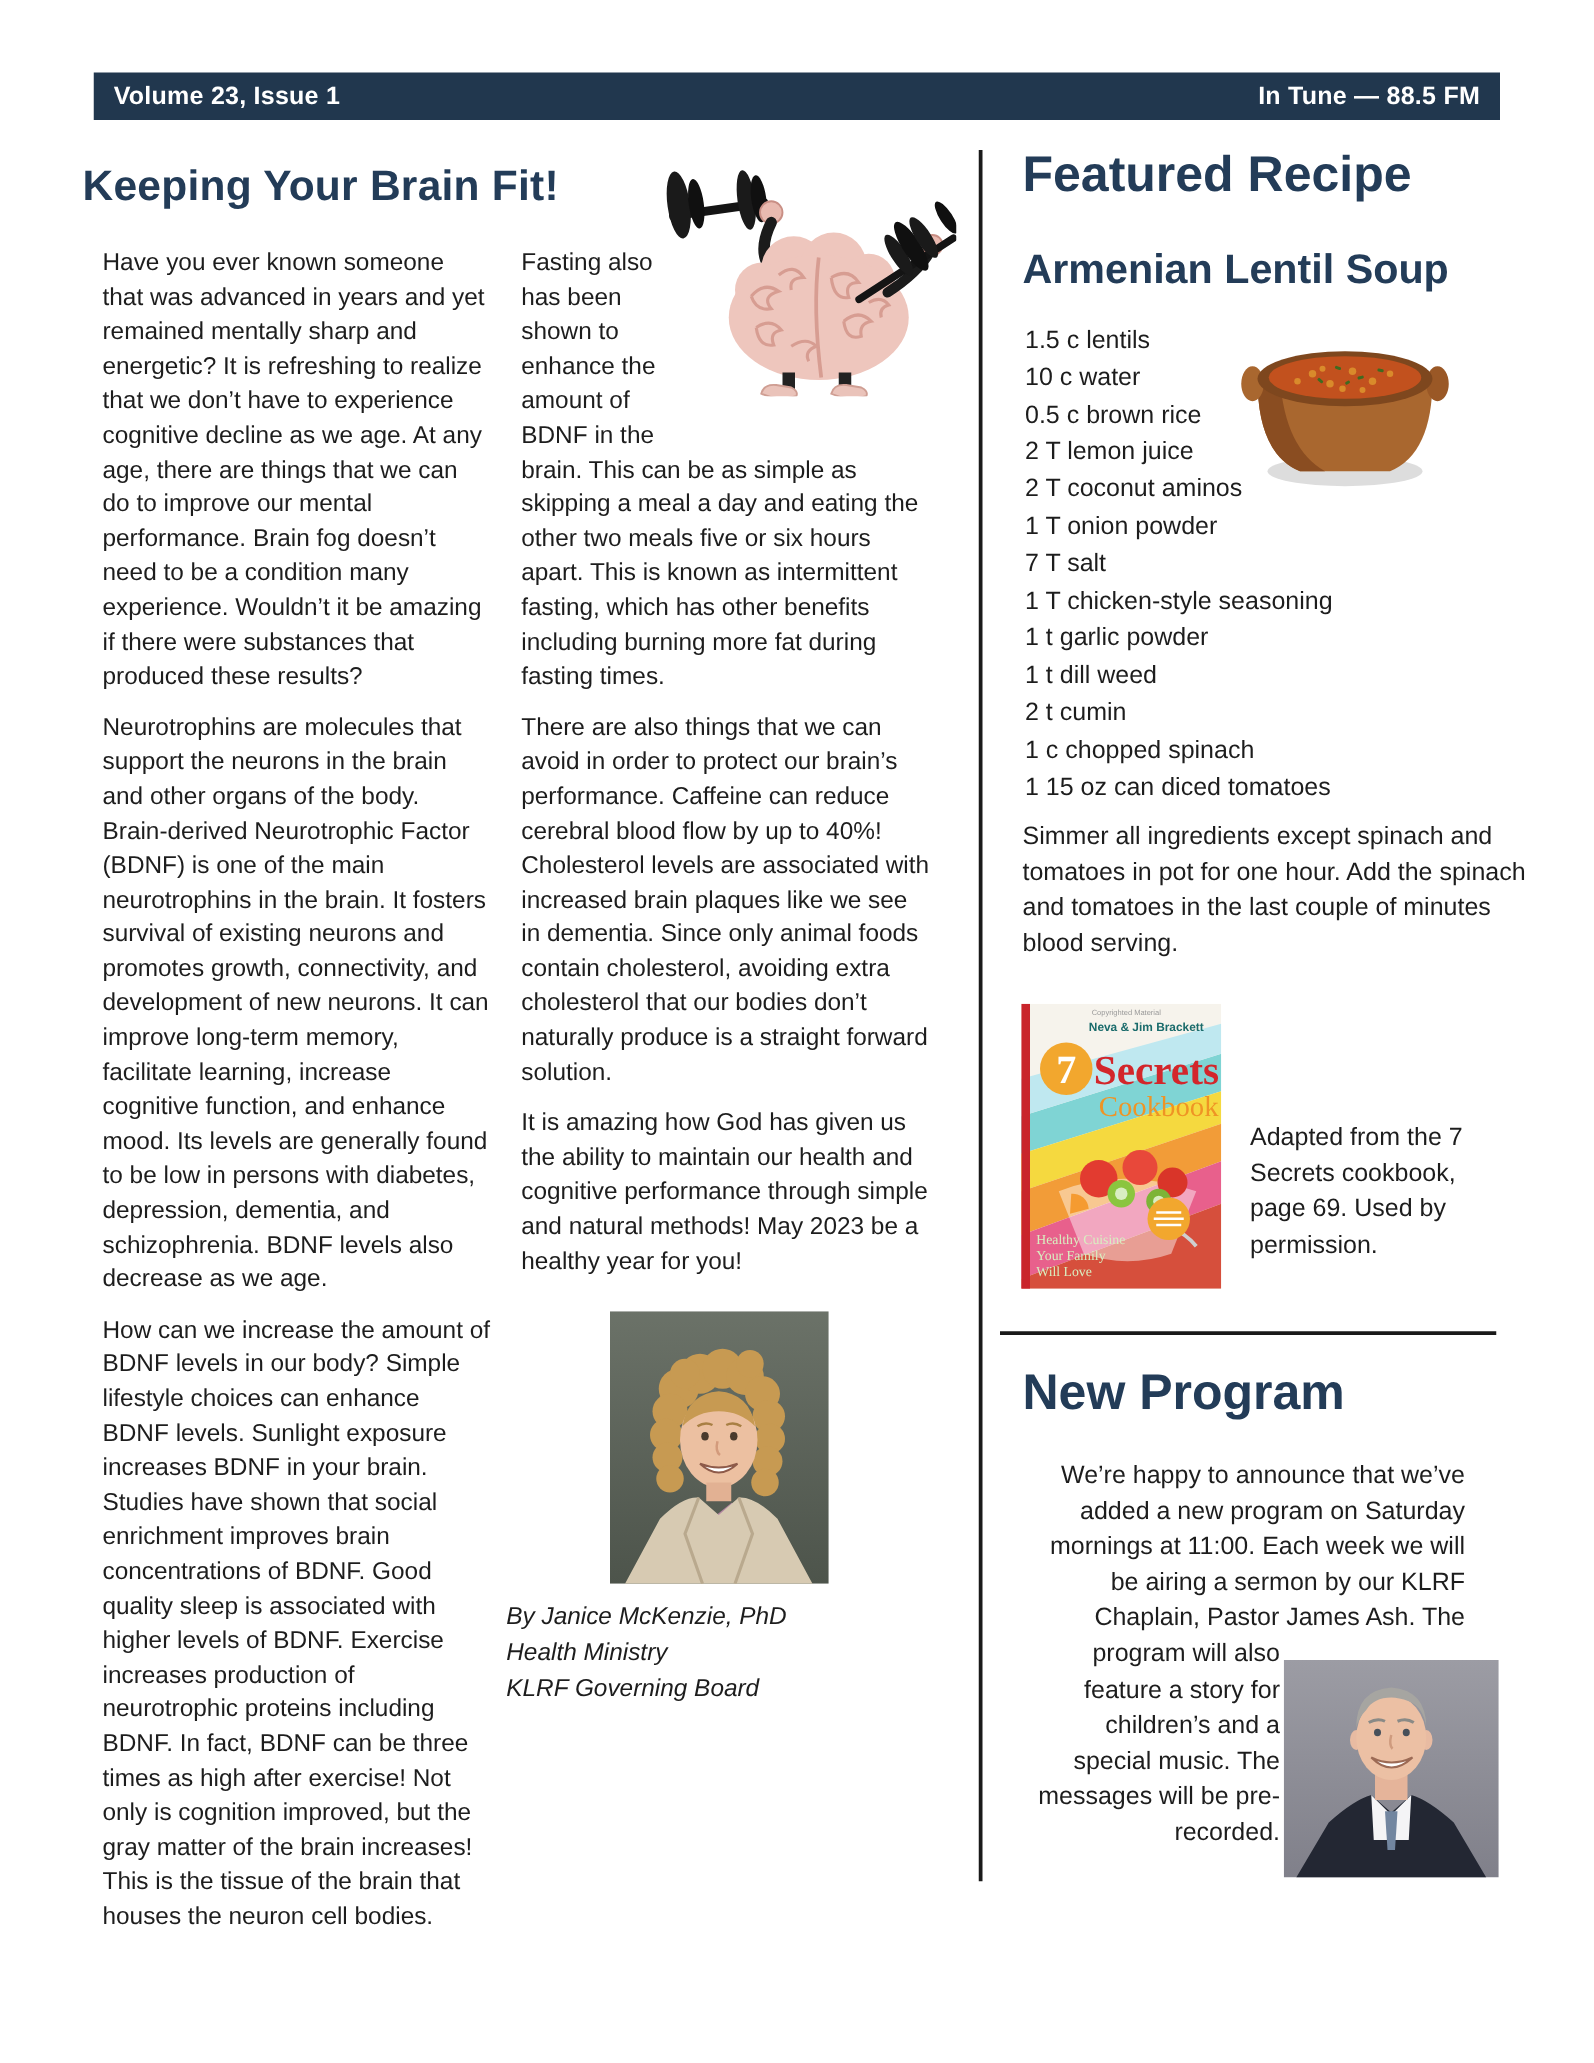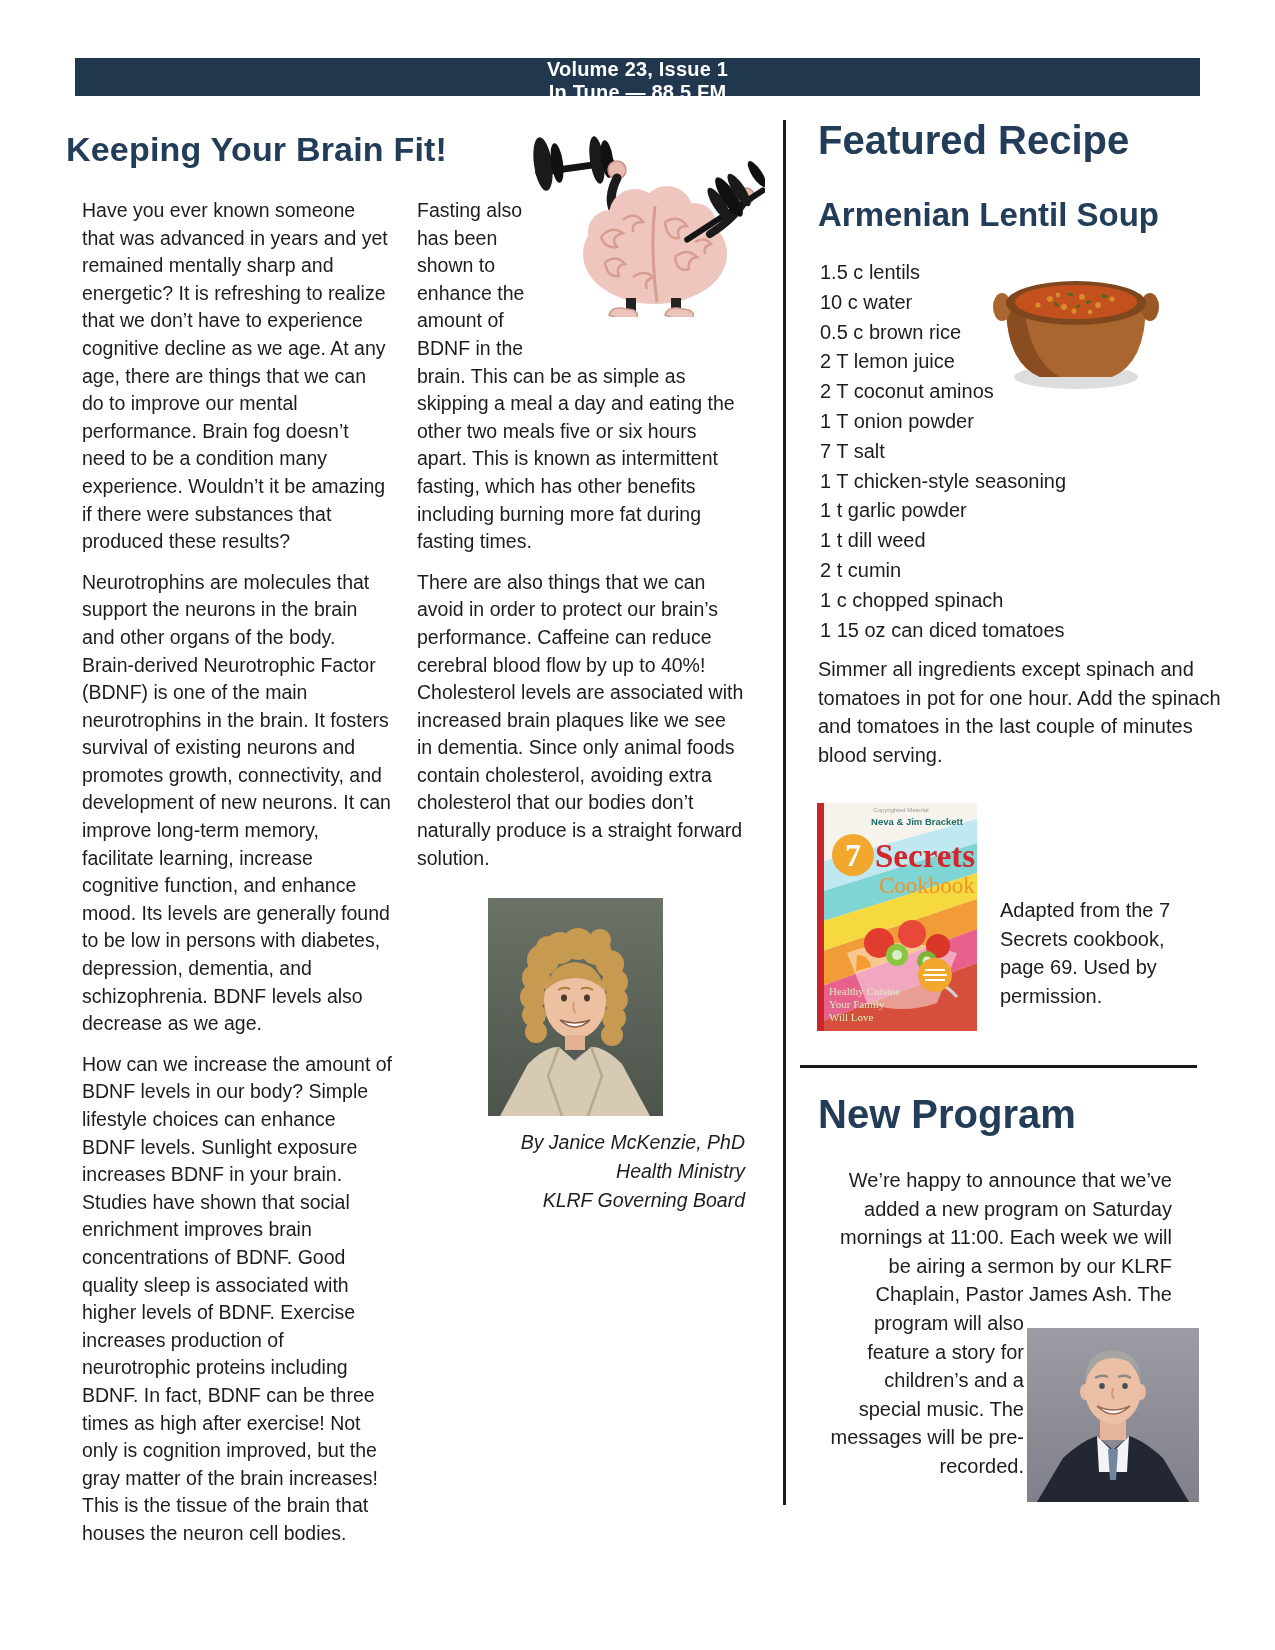--- a/index.html
+++ b/index.html
@@ -4,34 +4,34 @@
 <style>
   html,body { margin:0; padding:0; background:#ffffff; }
   .page {
     position:relative; width:1275px; height:1650px; background:#ffffff;
     font-family:"Liberation Sans", sans-serif; color:#1d1d1d; overflow:hidden;
   }
   .header-bar {
     position:absolute; left:75px; top:58px; width:1125px; height:38px;
     background:#21374e; color:#ffffff; font-weight:700; font-size:20px;
     display:flex; align-items:center; justify-content:space-between;
-    padding:0 16px; box-sizing:border-box; letter-spacing:.2px;flex-direction:column;
+    padding:0 16px; box-sizing:border-box; letter-spacing:.2px;
   }
   .article-title {
     position:absolute; left:66px; top:130px; font-size:34px; font-weight:700;
     color:#233c58; letter-spacing:.2px;
   }
   .col { position:absolute; font-size:19.5px; line-height:27.6px; }
   .col p { margin:0 0 13px 12px; }
   .col1 { left:70px;  top:197px; width:322px; }
   .col2 { left:405px; top:197px; width:340px; }
   .brain-float { float:right; width:195px; height:146px; }
   .brain-img { position:absolute; left:505px; top:112px; width:260px; height:205px; }
   .woman-photo { display:block; margin:26px auto 12px auto; width:175px; height:218px; }
-  .byline { text-align:right; font-style:italic; font-size:19.5px; line-height:29px; }
+  .byline { text-align:left; font-style:italic; font-size:19.5px; line-height:29px; }
   .vdivider { position:absolute; left:783px; top:120px; width:3px; height:1385px; background:#1a1a1a; }
   .fr-title { position:absolute; left:818px; top:118px; font-size:40px; font-weight:700; color:#233c58; }
   .fr-sub   { position:absolute; left:818px; top:196px; font-size:33px; font-weight:700; color:#233c58; }
   .ingredients { position:absolute; left:820px; top:258px; font-size:20px; line-height:29.8px; }
   .soup-img { position:absolute; left:990px; top:255px; width:172px; height:148px; }
   .instructions { position:absolute; left:818px; top:655px; width:410px; font-size:20px; line-height:28.6px; }
   .cookbook-img { position:absolute; left:817px; top:803px; width:160px; height:228px; }
   .credit { position:absolute; left:1000px; top:896px; width:208px; font-size:20px; line-height:28.6px; }
   .hdivider { position:absolute; left:800px; top:1065px; width:397px; height:3px; background:#1a1a1a; }
   .np-title { position:absolute; left:818px; top:1092px; font-size:40px; font-weight:700; color:#233c58; }
@@ -100,20 +100,21 @@
   <div class="col col1">
     <p>Have you ever known someone that was advanced in years and yet remained mentally sharp and energetic? It is refreshing to realize that we don’t have to experience cognitive decline as we age. At any age, there are things that we can do to improve our mental performance. Brain fog doesn’t need to be a condition many experience. Wouldn’t it be amazing if there were substances that produced these results?</p>
     <p>Neurotrophins are molecules that support the neurons in the brain and other organs of the body. Brain-derived Neurotrophic Factor (BDNF) is one of the main neurotrophins in the brain. It fosters survival of existing neurons and promotes growth, connectivity, and development of new neurons. It can improve long-term memory, facilitate learning, increase cognitive function, and enhance mood. Its levels are generally found to be low in persons with diabetes, depression, dementia, and schizophrenia. BDNF levels also decrease as we age.</p>
     <p>How can we increase the amount of BDNF levels in our body? Simple lifestyle choices can enhance BDNF levels. Sunlight exposure increases BDNF in your brain. Studies have shown that social enrichment improves brain concentrations of BDNF. Good quality sleep is associated with higher levels of BDNF. Exercise increases production of neurotrophic proteins including BDNF. In fact, BDNF can be three times as high after exercise! Not only is cognition improved, but the gray matter of the brain increases! This is the tissue of the brain that houses the neuron cell bodies.</p>
   </div>
 
   <div class="col col2">
     <div class="brain-float"></div>
     <p>Fasting also has been shown to enhance the amount of BDNF in the brain. This can be as simple as skipping a meal a day and eating the other two meals five or six hours apart. This is known as intermittent fasting, which has other benefits including burning more fat during fasting times.</p>
     <p>There are also things that we can avoid in order to protect our brain’s performance. Caffeine can reduce cerebral blood flow by up to 40%! Cholesterol levels are associated with increased brain plaques like we see in dementia. Since only animal foods contain cholesterol, avoiding extra cholesterol that our bodies don’t naturally produce is a straight forward solution.</p>
+    <p>It is amazing how God has given us the ability to maintain our health and cognitive performance through simple and natural methods! May 2023 be a healthy year for you!</p>
 
     <svg class="woman-photo" viewBox="0 0 175 218">
       <defs>
         <linearGradient id="wbg" x1="0" y1="0" x2="0" y2="1">
           <stop offset="0" stop-color="#6b7268"></stop>
             <stop offset="1" stop-color="#4d544b"></stop>
         </linearGradient>
       </defs>
       <rect x="0" y="0" width="175" height="218" fill="url(#wbg)"></rect>
       <g fill="#c79a52">

